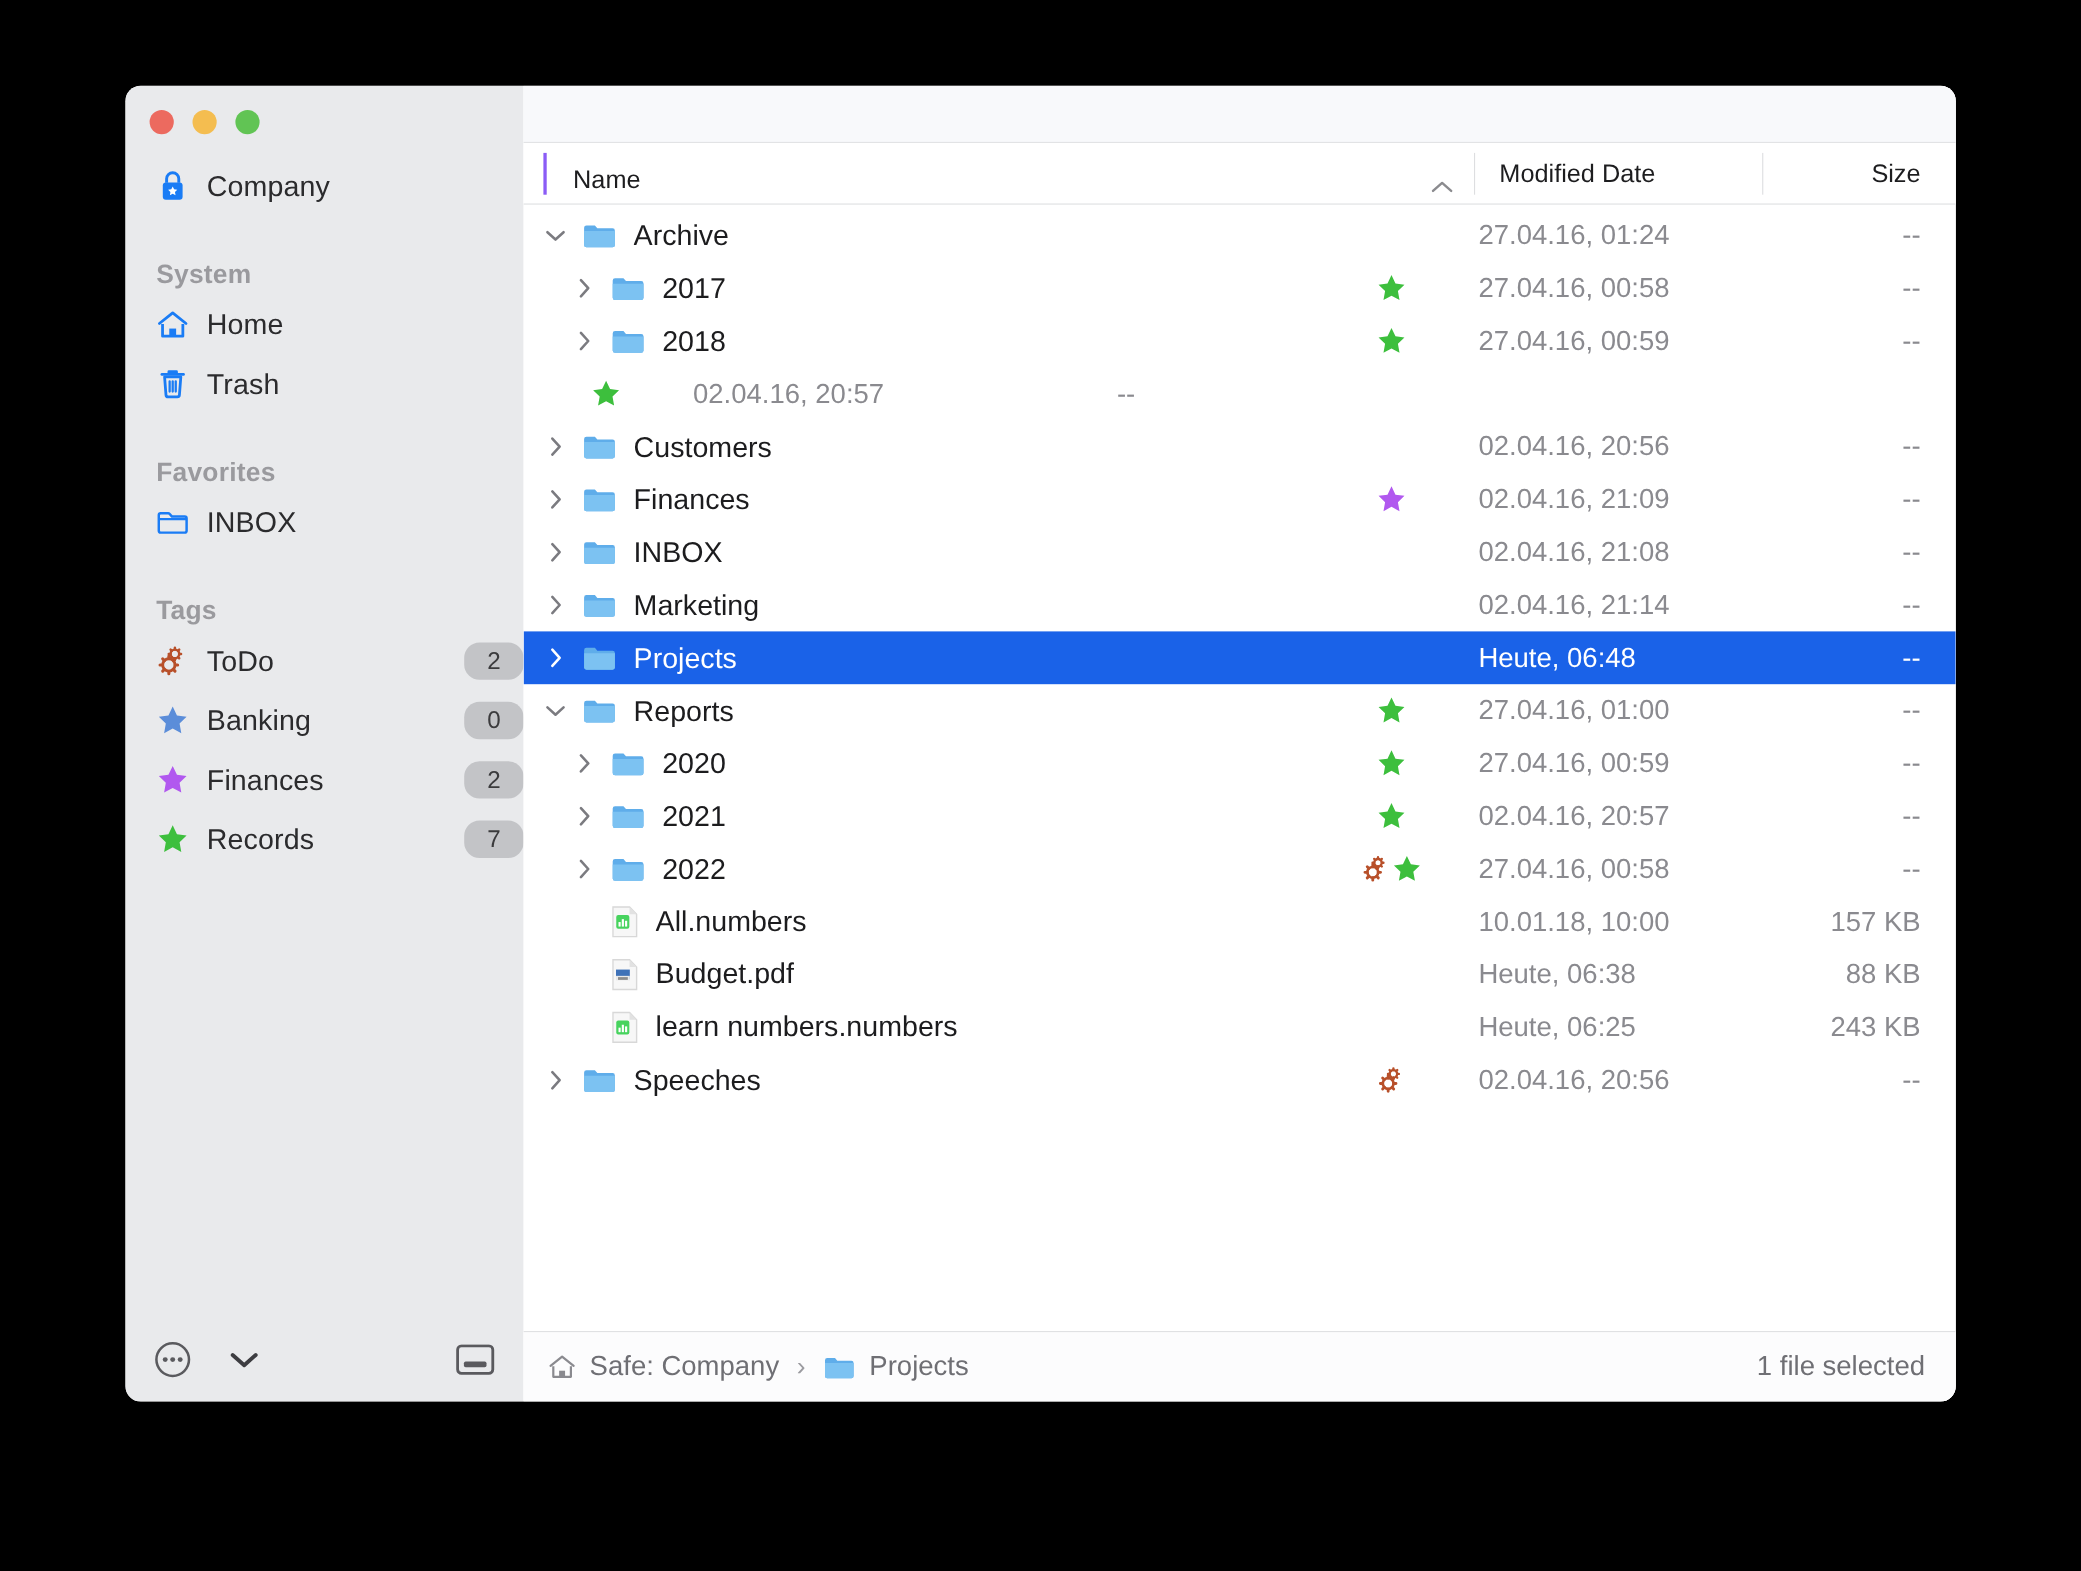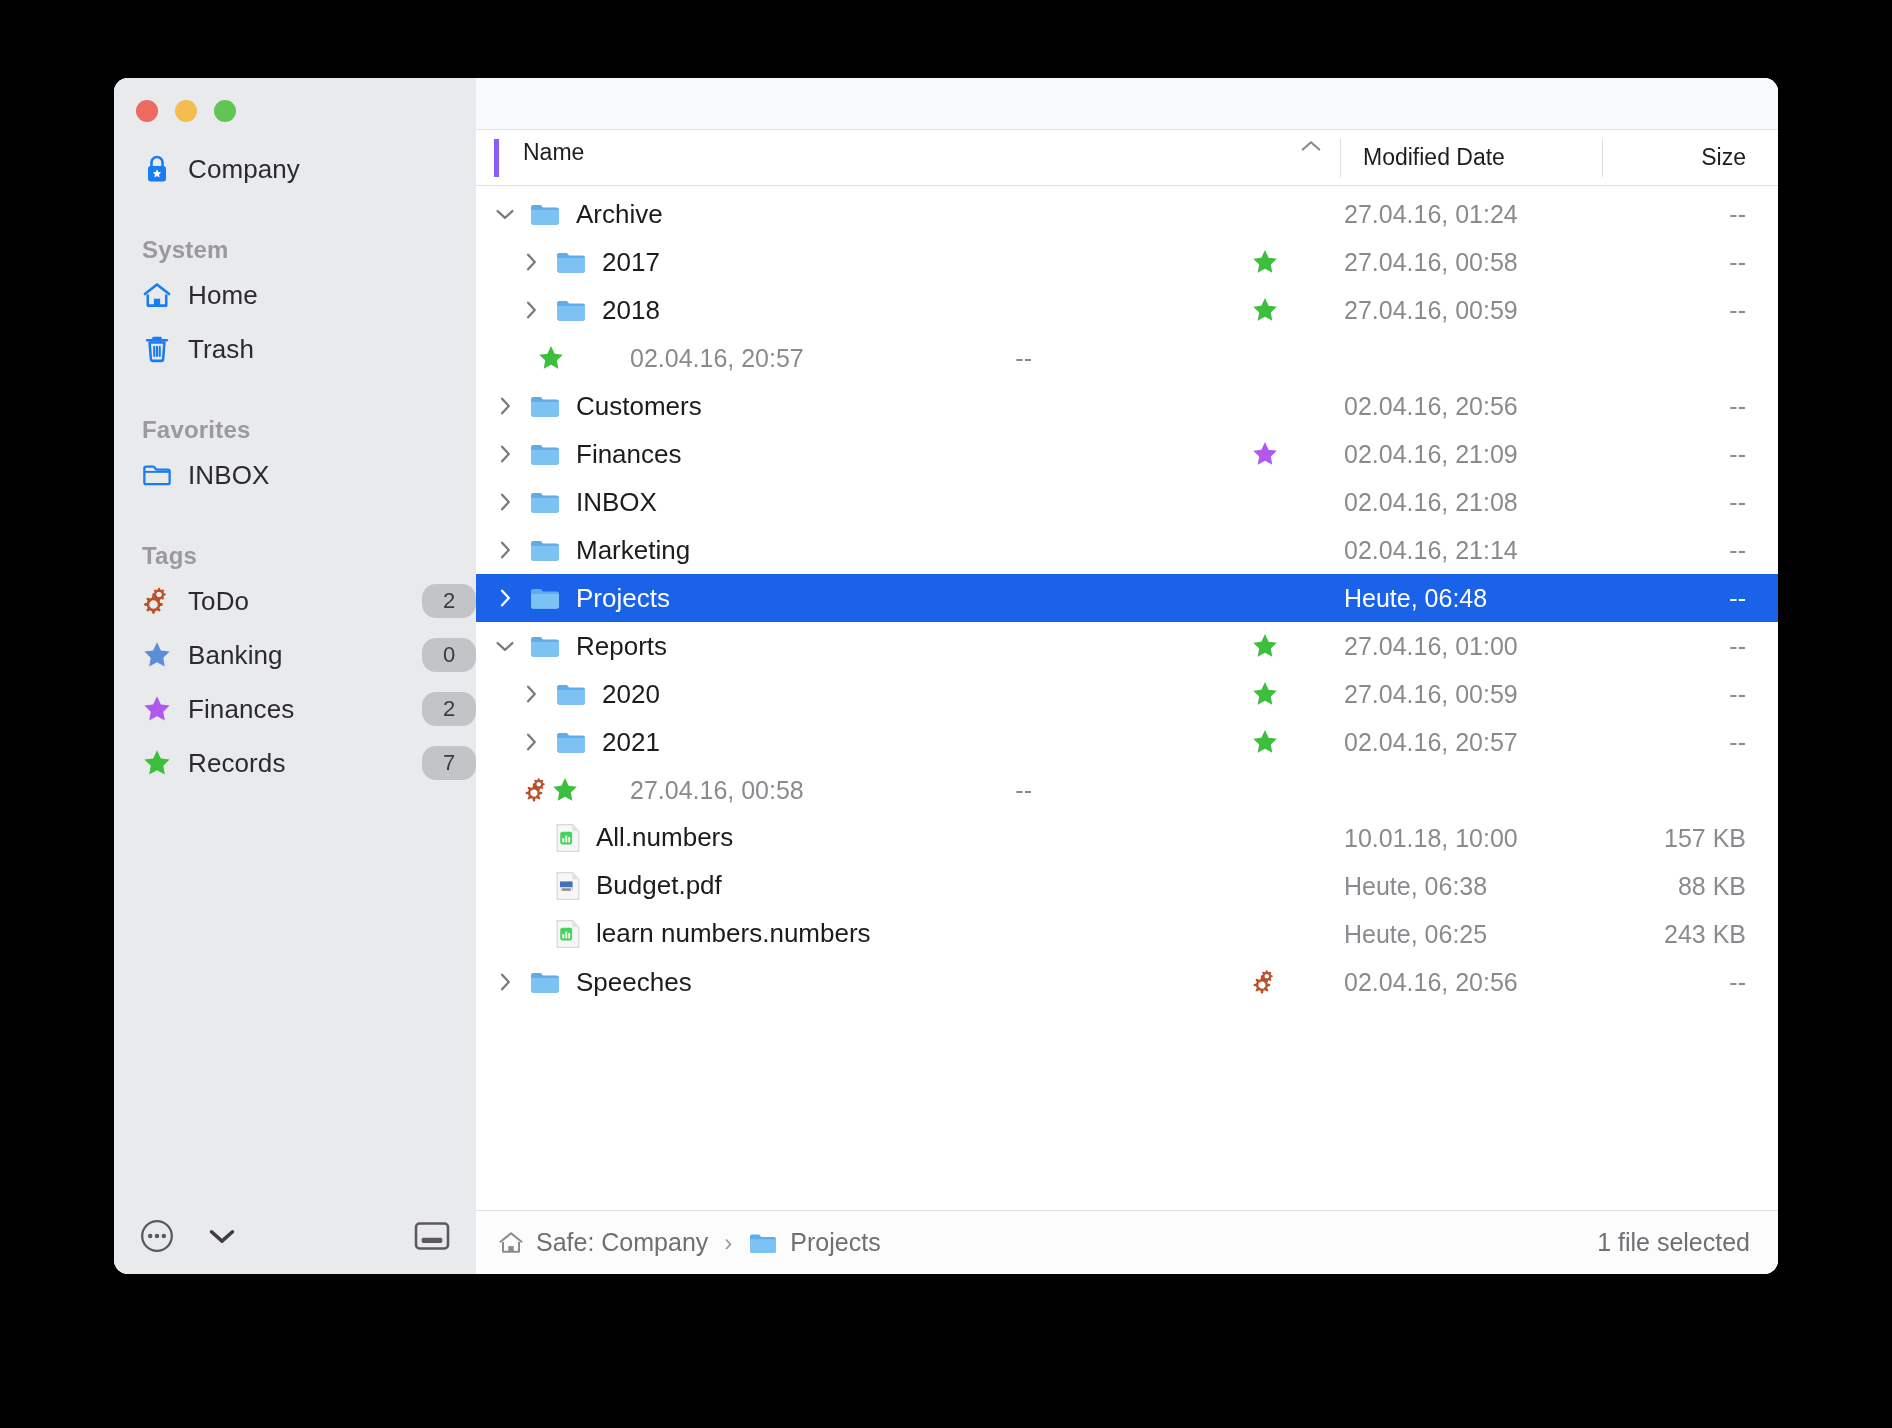--- a/index.html
+++ b/index.html
@@ -125,23 +125,23 @@
     align-items: center;
     border-bottom: 1px solid #dedfe1;
     background: #ffffff;
     font-size: 23px;
     color: #1d1d1f;
     padding-left: 18px;
   }
   .col-name {
     flex: 1 1 auto;
     display: flex;
-    align-items: flex-start;
+    align-items: flex-end;
     padding-left: 24px;
-    border-left: 5px solid #8b5cf6;
+    border-left: 3px solid #8b5cf6;
     height: 38px;
   }
   .col-sortcaret {
     margin-left: auto;
     margin-right: 18px;
     color: #8b8b8f;
     font-size: 20px;
     line-height: 1;
   }
   .col-date {
@@ -663,20 +663,34 @@
             <span style="display: flex;">
               <svg width="28" height="28" viewBox="0 0 24 24">
                 <path d="M12 1.8l3.1 6.5 7 .95-5.1 4.9 1.25 7.05L12 17.8l-6.25 3.4L7 14.15 1.9 9.25l7-.95z" fill="#3dbf3d"></path>
               </svg>
             </span>
           </div>
           <div class="cell-date">02.04.16, 20:57</div>
           <div class="cell-size">--</div>
         </div>
         <div class="row">
+          <div class="cell-name">
+            <span class="twisty ind-1">
+              <svg width="14" height="20" viewBox="0 0 12 18">
+                <path d="M3.4 2.4L9.4 9 3.4 15.6" fill="none" stroke="#7b7b80" stroke-width="2.1" stroke-linecap="round" stroke-linejoin="round"></path>
+              </svg>
+            </span>
+            <span style="display: flex; align-items: center; margin-left: 8px;">
+              <svg width="34" height="28" viewBox="0 0 30 26">
+                <path d="M2 6.6a2 2 0 0 1 2-2h7.1l2.1 2.4H26a2 2 0 0 1 2 2V21a2 2 0 0 1-2 2H4a2 2 0 0 1-2-2z" fill="#5fadea"></path>
+                <path d="M2 9.2h26V21a2 2 0 0 1-2 2H4a2 2 0 0 1-2-2z" fill="#7cc2f2"></path>
+              </svg>
+            </span>
+            <span class="fname">2022</span>
+          </div>
           <div class="cell-tags">
             <span style="display: flex;">
               <svg width="26" height="26" viewBox="0 0 30 30">
                 <circle cx="11.5" cy="18.5" r="5.6" fill="none" stroke="#b8502a" stroke-width="2.8"></circle>
                 <g stroke="#b8502a" stroke-width="3" stroke-linecap="round">
                   <path d="M11.5 10.3v2.4M11.5 24.3v2.4M3.3 18.5h2.4M17.3 18.5h2.4M5.7 12.7l1.8 1.8M15.5 22.5l1.8 1.8M17.3 12.7l-1.8 1.8M7.5 22.5l-1.8 1.8"></path>
                 </g>
                 <circle cx="17" cy="8.4" r="3.9" fill="none" stroke="#b8502a" stroke-width="2.4"></circle>
                 <g stroke="#b8502a" stroke-width="2.5" stroke-linecap="round">
                   <path d="M17 2.7v1.7M17 12.4v1.7M11.3 8.4H13M21 8.4h1.7M13 4.4l1.2 1.2M19.8 11.2l1.2 1.2M21 4.4l-1.2 1.2M14.2 11.2l-1.2 1.2"></path>

